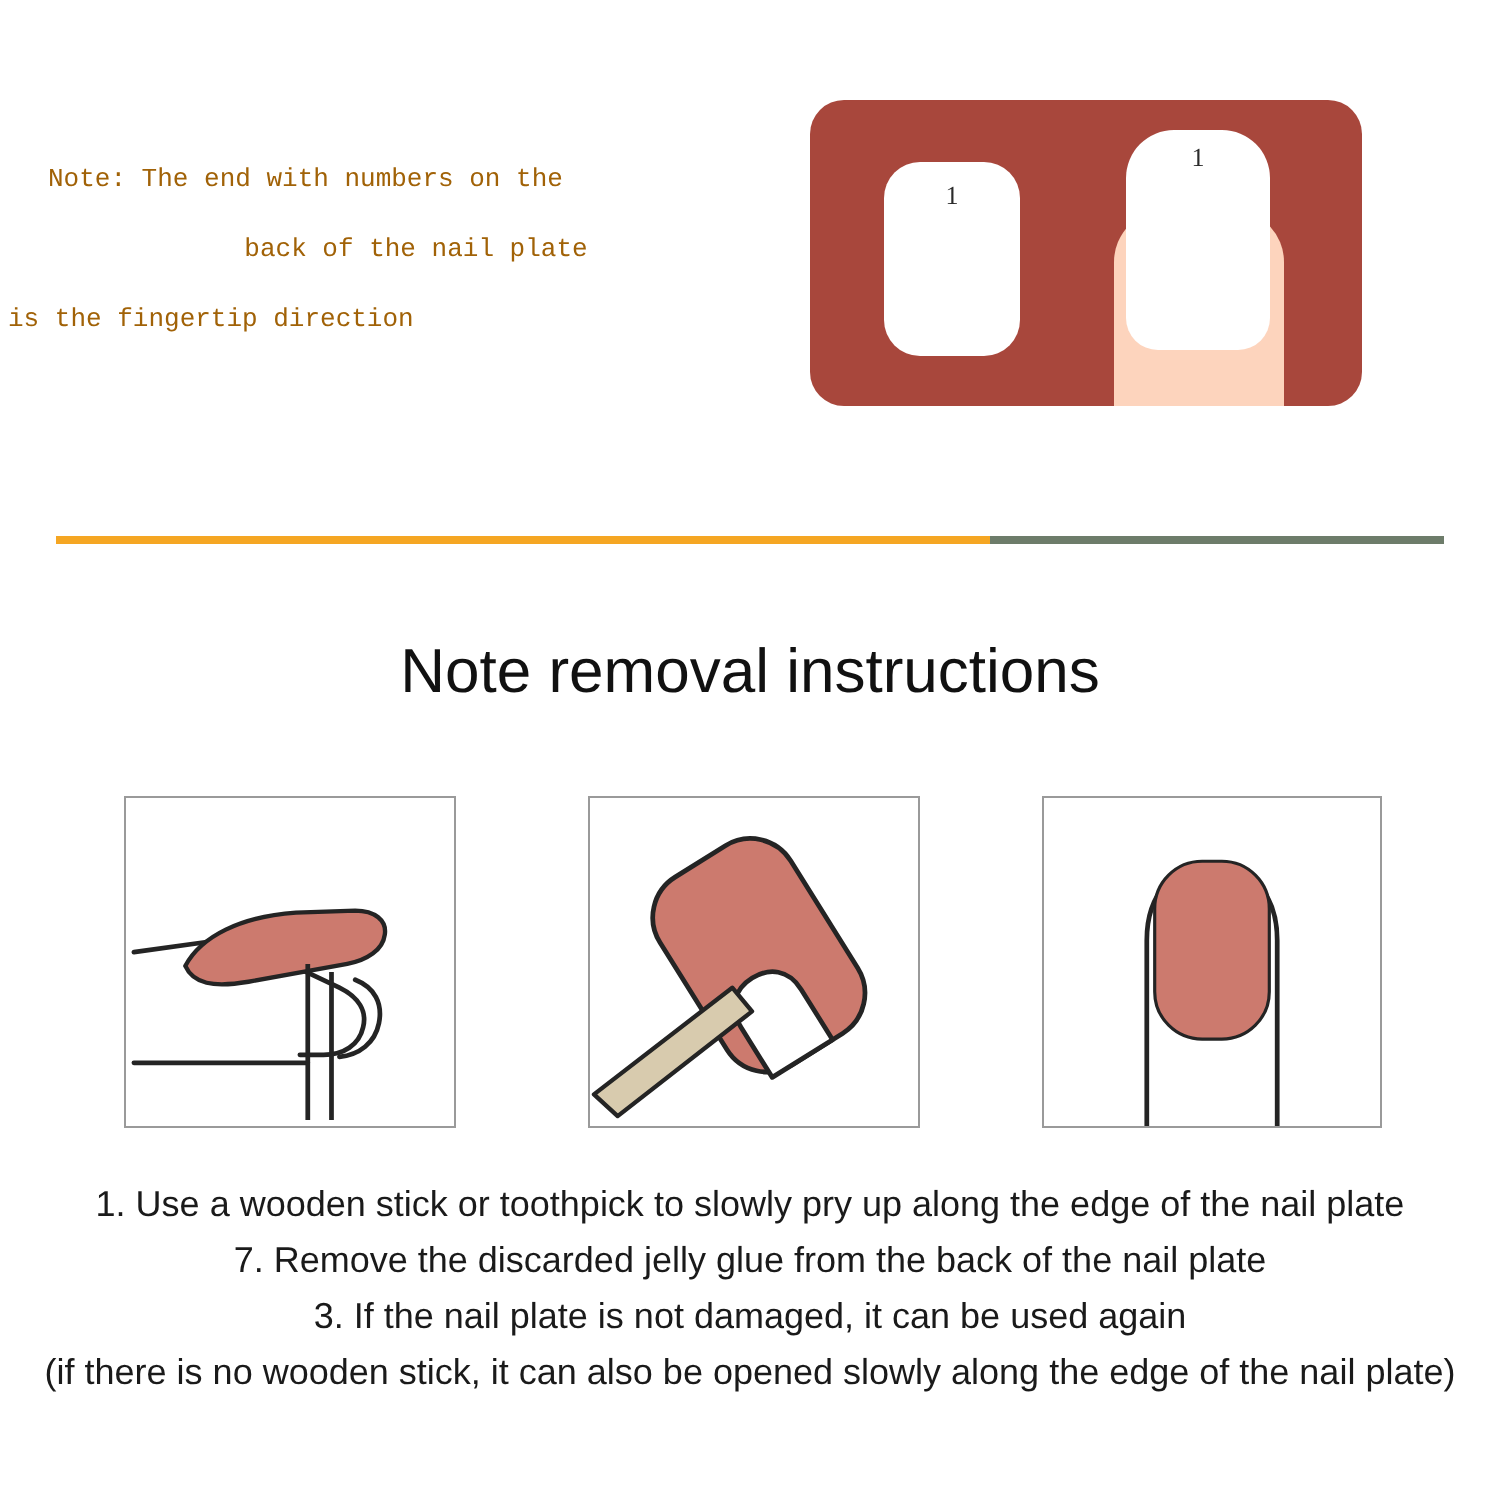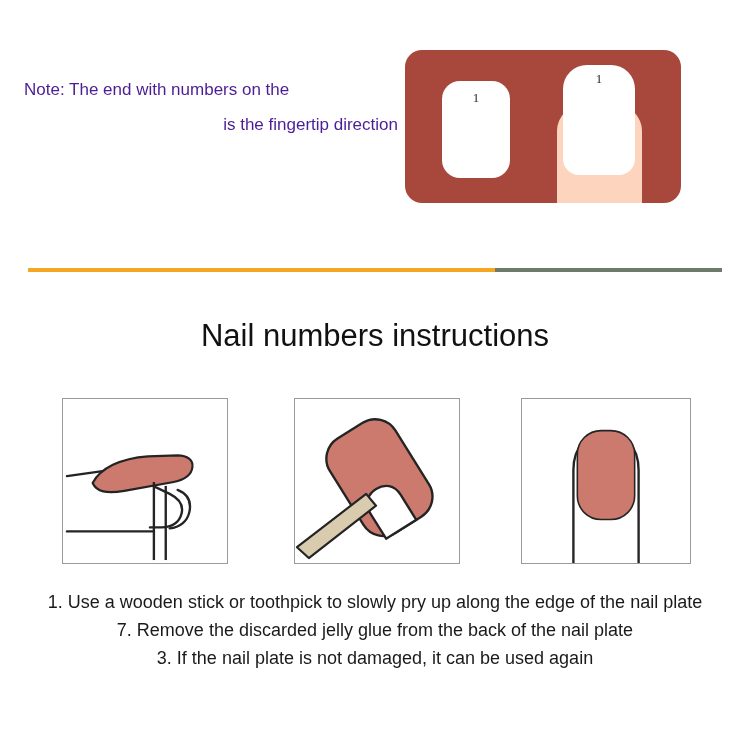--- a/index.html
+++ b/index.html
@@ -24,28 +24,29 @@
   }
 
   .note-block {
     position: absolute;
     left: 0px;
     top: 72px;
     width: 398px;
     text-align: center;
   }
   .note-line {
-    font-size: 17px;
+    font-size: 13px;
     line-height: 35px;
-    color: #4c1d95;
+    color: #a16207;
     white-space: nowrap;
+    font-family: Liberation Mono, monospace;
   }
   .note-line.l1 { text-align: left; padding-left: 24px; }
   .note-line.l2 { text-align: center; padding-left: 18px; }
-  .note-line.l3 { text-align: right; padding-left: 4px; }
+  .note-line.l3 { text-align: left; padding-left: 4px; }
 
   
   .plate-figure {
     position: absolute;
     left: 405px;
     top: 50px;
     width: 276px;
     height: 153px;
   }
   .plate-bg {
@@ -163,20 +164,21 @@
     white-space: nowrap;
   }
 </style>
 </head>
 <body>
 
 <div class="top-section">
 
   <div class="note-block">
     <div class="note-line l1">Note: The end with numbers on the</div>
+    <div class="note-line l2">back of the nail plate</div>
     <div class="note-line l3">is the fingertip direction</div>
   </div>
 
   <div class="plate-figure">
     <div class="plate-bg"></div>
     <div class="finger"></div>
     <div class="nail-swatch nail-left">
       <span class="nail-num">1</span>
     </div>
     <div class="nail-swatch nail-right">
@@ -184,21 +186,21 @@
     </div>
   </div>
 
 </div>
 
 <div class="divider-wrap">
   <div class="divider-orange"></div>
   <div class="divider-green"></div>
 </div>
 
-<div class="section-title">Nail numbers instructions</div>
+<div class="section-title">Note removal instructions</div>
 
 <div class="panels">
 
   <div class="panel panel-1">
     <svg viewBox="0 0 166 166" xmlns="http://www.w3.org/2000/svg">
 
       <path d="M4 78 L40 73 C52 72 62 74 70 78 L108 96 C118 101 122 108 120 116
                C118 125 110 130 100 130 L88 130" fill="none" stroke="#242424" stroke-width="2.4" stroke-linecap="round"></path>
 
       <path d="M4 134 L92 134" fill="none" stroke="#242424" stroke-width="2.4" stroke-linecap="round"></path>
@@ -236,13 +238,14 @@
       <rect x="56" y="32" width="58" height="90" rx="24" ry="24" fill="#cc7a6e" stroke="#242424" stroke-width="1.6"></rect>
     </svg>
   </div>
 
 </div>
 
 <div class="instructions">
   <div class="instr-line">1. Use a wooden stick or toothpick to slowly pry up along the edge of the nail plate</div>
   <div class="instr-line">7. Remove the discarded jelly glue from the back of the nail plate</div>
   <div class="instr-line">3. If the nail plate is not damaged, it can be used again</div>
+  <div class="instr-line">(if there is no wooden stick, it can also be opened slowly along the edge of the nail plate)</div>
 </div>
 
 </body></html>

